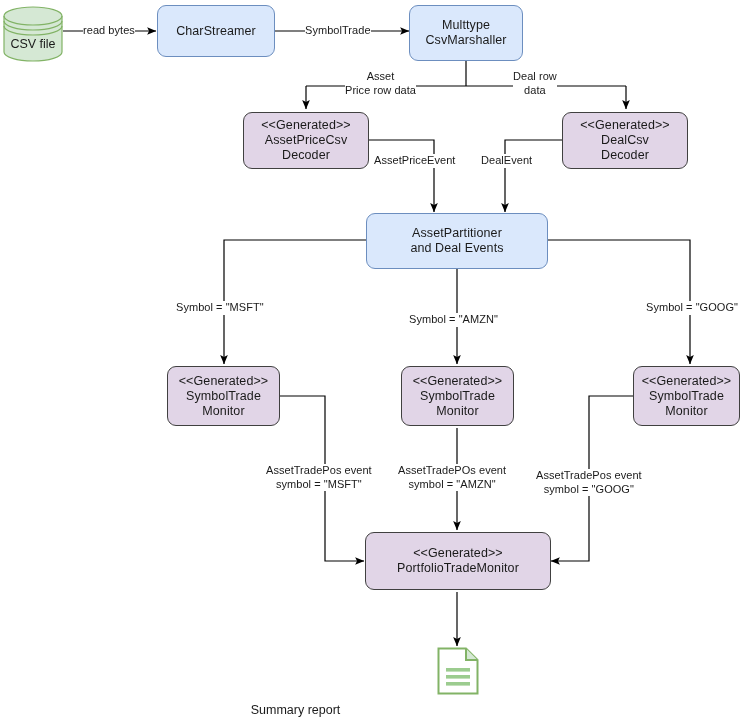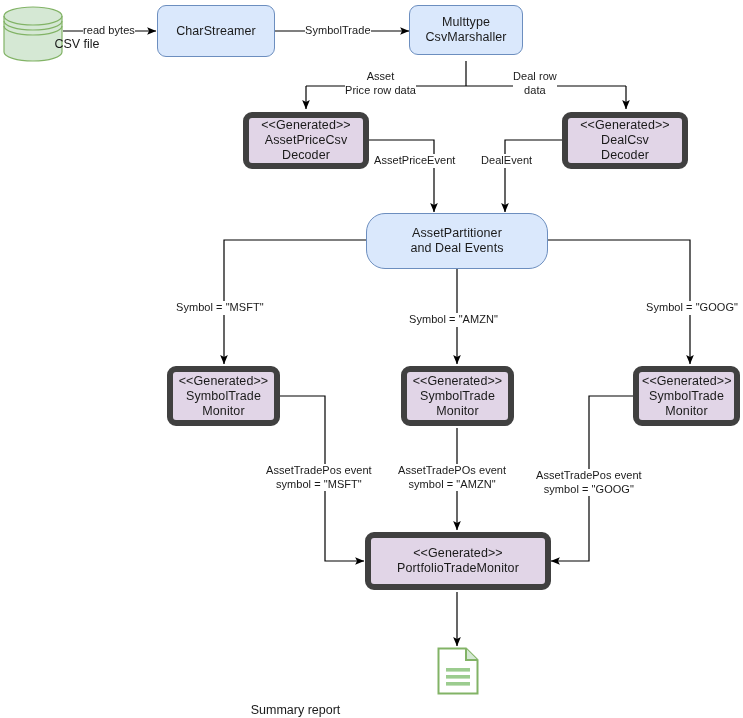--- a/index.html
+++ b/index.html
@@ -42,42 +42,41 @@
     width: 100%;
     padding: 0 3px;
     box-sizing: border-box;
   }
   .node-blue {
     background: #dae8fc;
     border: 1px solid #6c8ebf;
   }
   .node-purple {
     background: #e1d5e7;
-    border: 6px solid #404040;
+    border: 1px solid #404040;
   }
   .edge-label {
     position: absolute;
     font-size: 11px;
     line-height: 13.5px;
     color: #1a1a1a;
     text-align: center;
     background: #ffffff;
     white-space: nowrap;
     letter-spacing: 0.05px;
   }
   .cyl {
     position: absolute;
   }
   .cyl-text {
     position: absolute;
     font-size: 12.5px;
     color: #1a1a1a;
     text-align: center;
     width: 100%;
-    padding-left: 44px;
   }
   .doc-icon {
     position: absolute;
   }
   .doc-caption {
     position: absolute;
     font-size: 12.5px;
     color: #1a1a1a;
     text-align: center;
     white-space: nowrap;
@@ -136,21 +135,21 @@
     </svg>
     <div class="cyl-text" style="top:31px; left:0;">CSV file</div>
   </div>
 
   <div class="node node-blue" style="left:157px; top:5px; width:118px; height:52px;">
     <div class="lines">
       <div>CharStreamer</div>
     </div>
   </div>
 
-  <div class="node node-blue" style="left:409px; top:5px; width:114px; height:50px;">
+  <div class="node node-blue" style="left:409px; top:5px; width:114px; height:56px;">
     <div class="lines">
       <div>Multtype</div>
       <div>CsvMarshaller</div>
     </div>
   </div>
 
   <div class="node node-purple" style="left:243px; top:112px; width:126px; height:57px;">
     <div class="lines">
       <div>&lt;&lt;Generated&gt;&gt;</div>
       <div>AssetPriceCsv</div>
@@ -159,21 +158,21 @@
   </div>
 
   <div class="node node-purple" style="left:562px; top:112px; width:126px; height:57px;">
     <div class="lines">
       <div>&lt;&lt;Generated&gt;&gt;</div>
       <div>DealCsv</div>
       <div>Decoder</div>
     </div>
   </div>
 
-  <div class="node node-blue" style="left:366px; top:213px; width:182px; height:56px;border-radius:19px;">
+  <div class="node node-blue" style="left:366px; top:213px; width:182px; height:56px;">
     <div class="lines">
       <div>AssetPartitioner</div>
       <div>and Deal Events</div>
     </div>
   </div>
 
   <div class="node node-purple" style="left:167px; top:366px; width:113px; height:60px;">
     <div class="lines">
       <div>&lt;&lt;Generated&gt;&gt;</div>
       <div>SymbolTrade</div>

